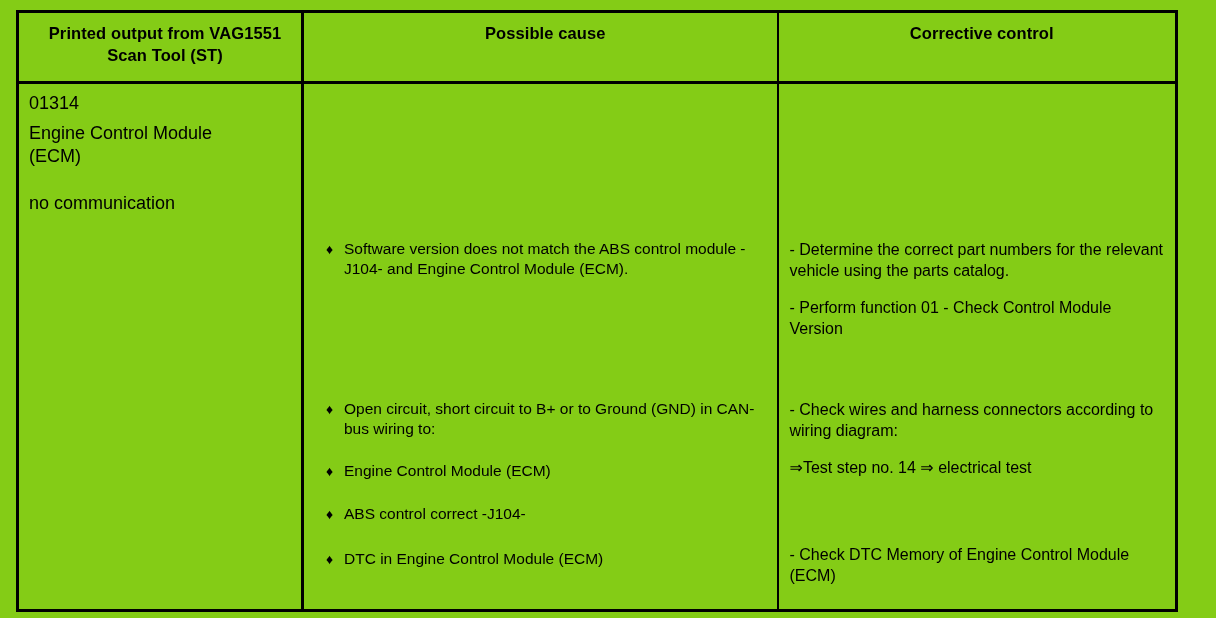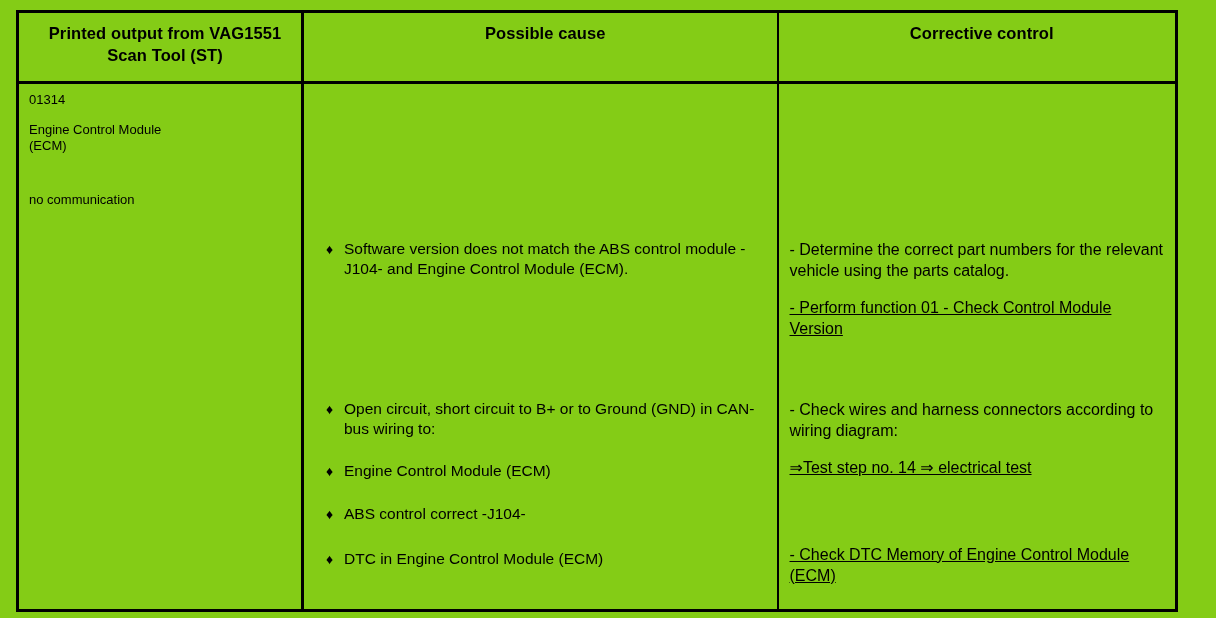--- a/index.html
+++ b/index.html
@@ -73,21 +73,21 @@
     height: 525px;
   }
 
   
   .st-block {
     position: absolute;
     left: 10px;
     right: 6px;
   }
   .st-line {
-    font-size: 13px;
+    font-size: 18px;
     line-height: 1.30;
     white-space: pre-line;
   }
   .st-code    { top: 8px; }
   .st-module  { top: 38px; }
   .st-status  { top: 108px; }
 
   
   .cause-group {
     position: absolute;
@@ -119,21 +119,21 @@
   .corr-group {
     position: absolute;
     left: 11px;
     right: 12px;
   }
   .corr-item {
     font-size: 16px;
     line-height: 1.32;
     margin-bottom: 16px;
   }
-  .corr-item:last-child { margin-bottom: 0; text-decoration: underline; }
+  .corr-item:last-child { margin-bottom: 0; }
 
   .corr-g1 { top: 155px; }
   .corr-g2 { top: 315px; }
   .corr-g3 { top: 460px; }
 </style>
 </head>
 <body>
 
 <div class="page">
 

